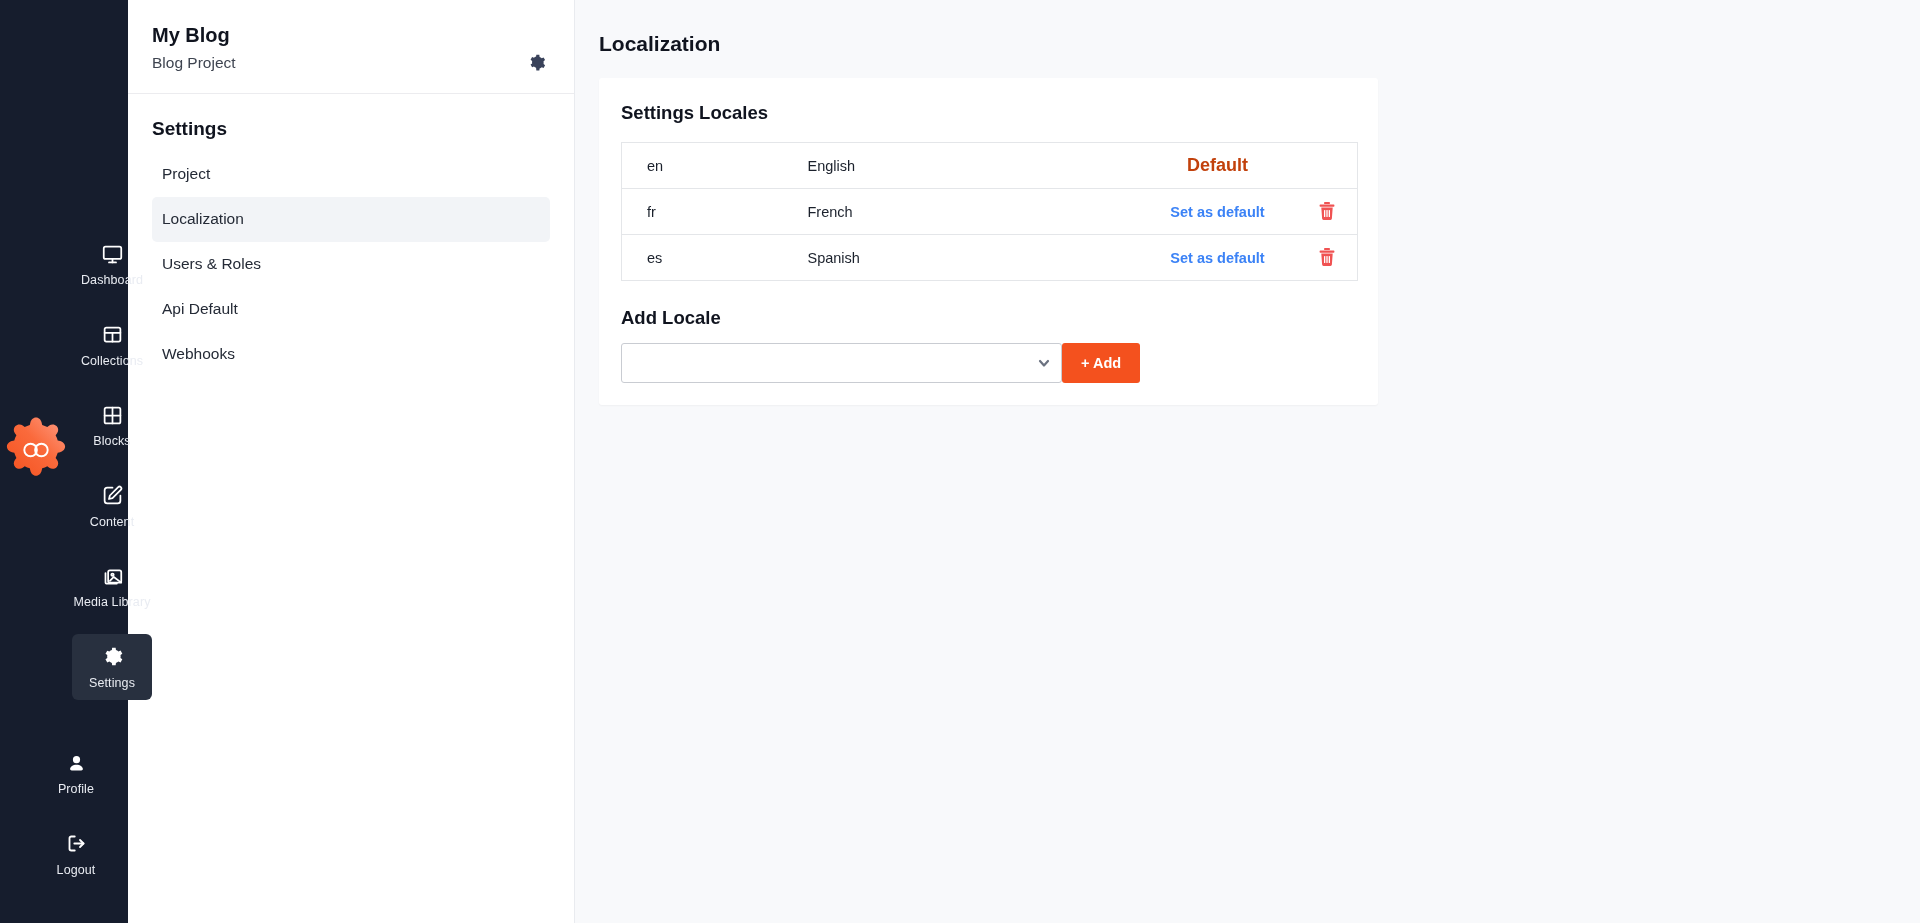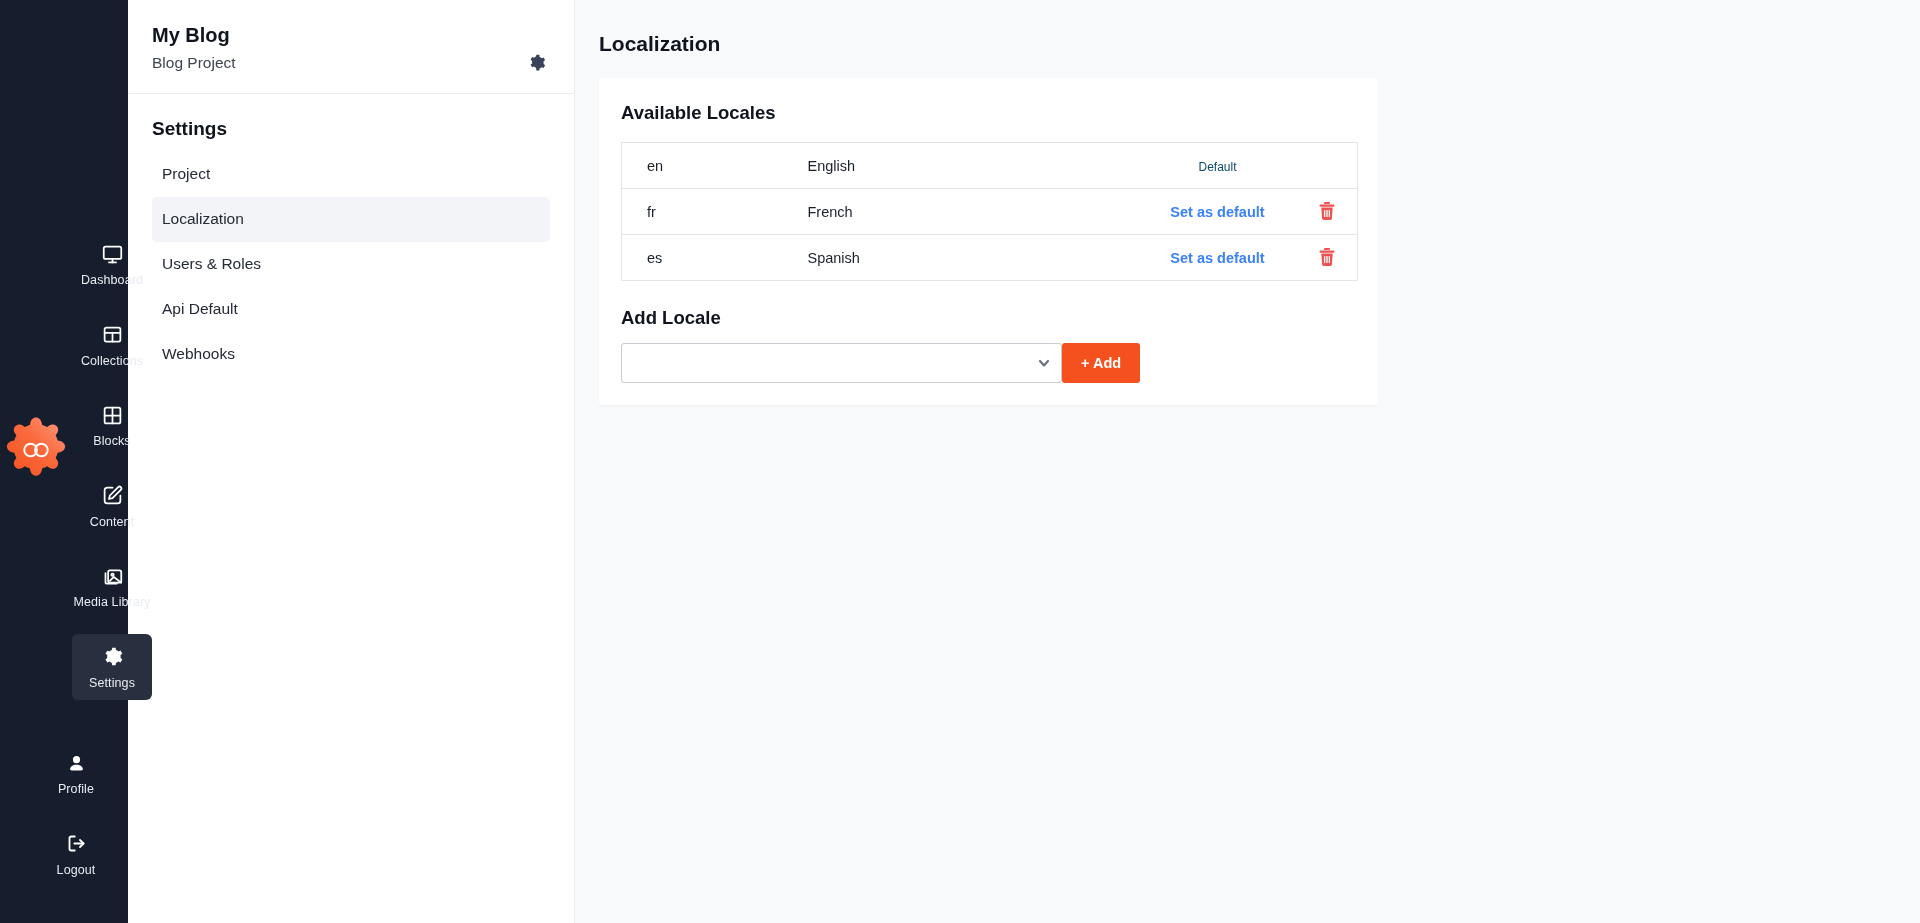--- a/index.html
+++ b/index.html
@@ -168,23 +168,23 @@
     color: #1b212c;
   }
   table.locales tr td:first-child { border-left: 1px solid #e4e6e9; }
   table.locales tr td:last-child  { border-right: 1px solid #e4e6e9; }
   .cell-code   { width: 186px; padding-left: 25px !important; }
   .cell-name   { width: 330px; }
   .cell-action { width: 160px; text-align: center; }
   .cell-del    { width: 60px;  text-align: center; }
 
   .badge-default {
-    font-size: 12px;
-    font-weight: normal;
-    color: #0c4a6e;
+    font-size: 18px;
+    font-weight: bold;
+    color: #c2410c;
   }
   .link-setdefault {
     font-size: 14.5px;
     font-weight: bold;
     color: #3b82f6;
     cursor: pointer;
     background: none;
     border: none;
     font-family: Liberation Sans, sans-serif;
     padding: 0;
@@ -398,21 +398,21 @@
     </nav>
 
   </section>
 
   <main class="main">
 
     <h1 class="page-title">Localization</h1>
 
     <div class="card">
 
-      <h2 class="card-title">Available Locales</h2>
+      <h2 class="card-title">Settings Locales</h2>
 
       <table class="locales">
         <tbody>
           <tr>
             <td class="cell-code">en</td>
             <td class="cell-name">English</td>
             <td class="cell-action">
               <span class="badge-default">Default</span>
             </td>
             <td class="cell-del"></td>

